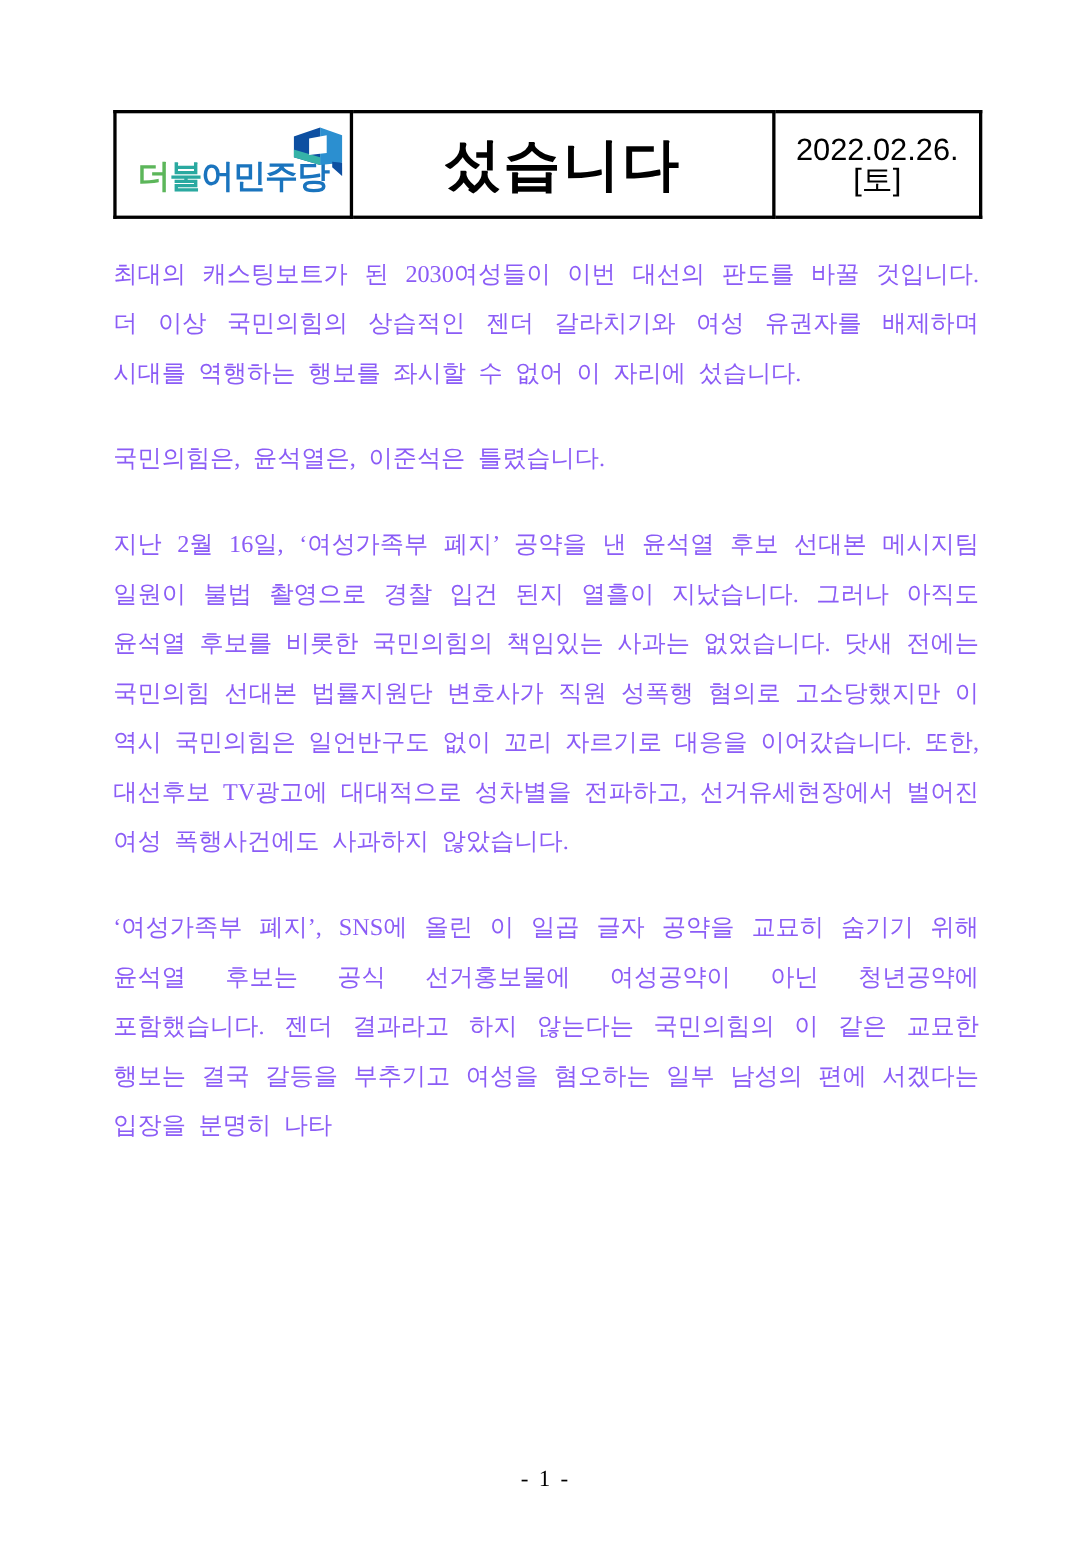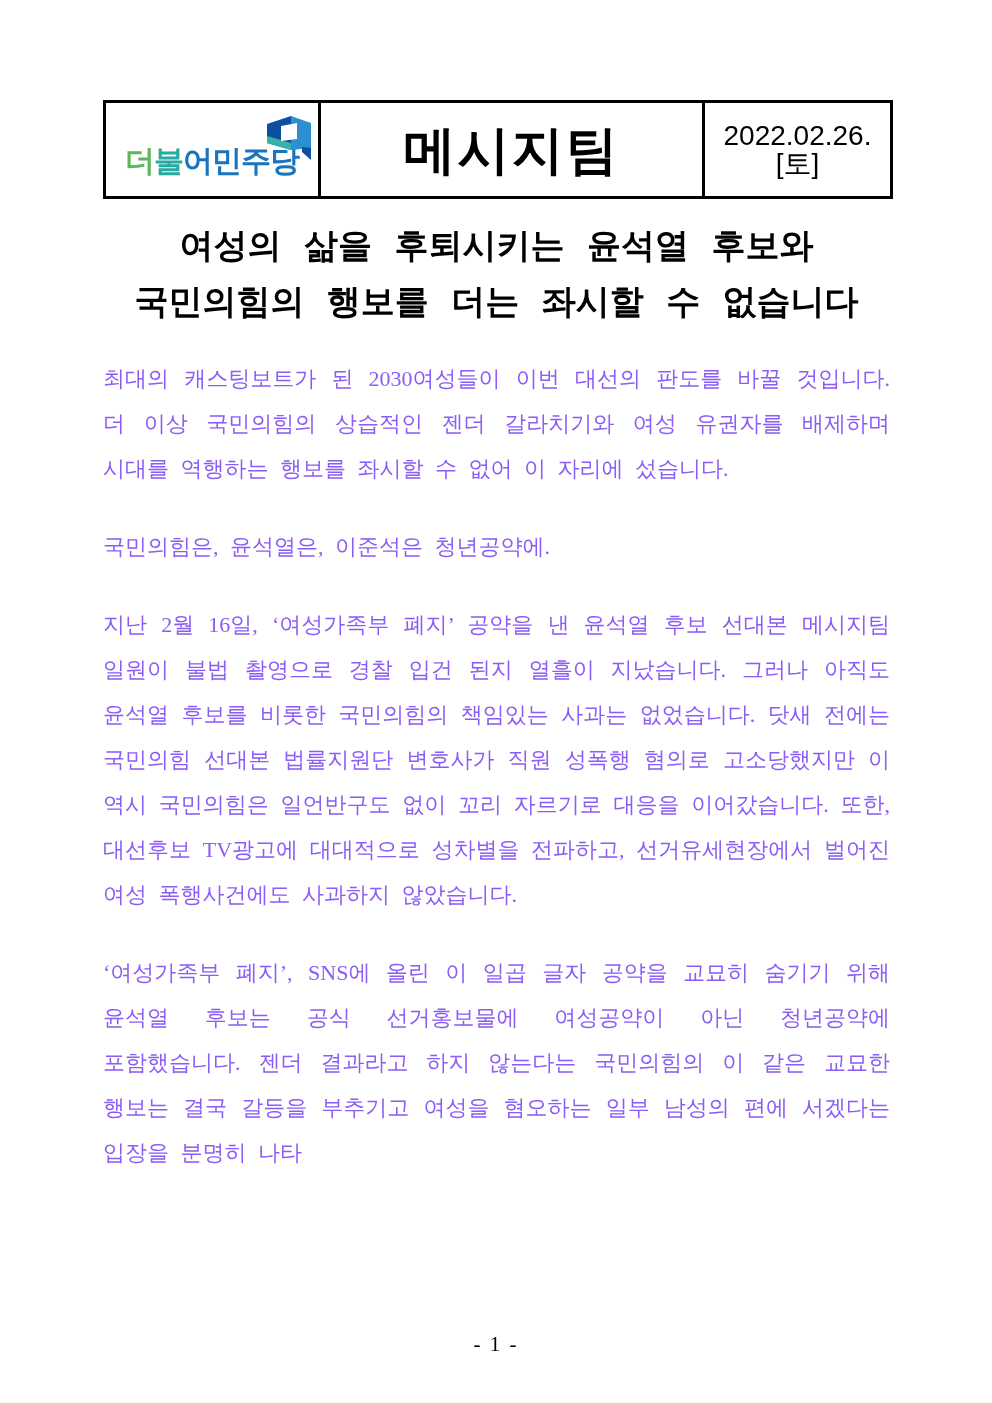--- a/index.html
+++ b/index.html
@@ -128,37 +128,33 @@
               <polygon points="0,10 24,2 24,36 0,29" fill="#0d4fa1"></polygon>
               <polygon points="24,2 44,9 44,34 24,36" fill="#2b8fd0"></polygon>
               <polygon points="0,22 24,29 24,36 0,29" fill="#36b3a8"></polygon>
               <polygon points="35,33 44,34 44,46 35,38" fill="#0d4fa1"></polygon>
               <polygon points="14,12 30,9 30,25 14,27" fill="#ffffff"></polygon>
             </svg>
             <div class="logo-text"><span class="lg-green">더</span><span class="lg-teal">불</span><span class="lg-blue">어민주당</span></div>
           </div>
         </td>
         <td class="cell-type">
-          <span class="doc-type">메시지팀</span>
+          <span class="doc-type">섰습니다</span>
         </td>
         <td class="cell-date">
           <span class="doc-date">2022.02.26.[토]</span>
         </td>
       </tr>
     </tbody>
       </table>
 
-    <h1 class="main-title">
-      <span>여성의 삶을 후퇴시키는 윤석열 후보와</span><br>
-      <span>국민의힘의 행보를 더는 좌시할 수 없습니다</span>
-    </h1>
 
     <div class="body-text">
       <p>최대의 캐스팅보트가 된 2030여성들이 이번 대선의 판도를 바꿀 것입니다. 더 이상 국민의힘의 상습적인 젠더 갈라치기와 여성 유권자를 배제하며 시대를 역행하는 행보를 좌시할 수 없어 이 자리에 섰습니다.</p>
-      <p>국민의힘은, 윤석열은, 이준석은 청년공약에.</p>
+      <p>국민의힘은, 윤석열은, 이준석은 틀렸습니다.</p>
       <p>지난 2월 16일, ‘여성가족부 폐지’ 공약을 낸 윤석열 후보 선대본 메시지팀 일원이 불법 촬영으로 경찰 입건 된지 열흘이 지났습니다. 그러나 아직도 윤석열 후보를 비롯한 국민의힘의 책임있는 사과는 없었습니다. 닷새 전에는 국민의힘 선대본 법률지원단 변호사가 직원 성폭행 혐의로 고소당했지만 이 역시 국민의힘은 일언반구도 없이 꼬리 자르기로 대응을 이어갔습니다. 또한, 대선후보 TV광고에 대대적으로 성차별을 전파하고, 선거유세현장에서 벌어진 여성 폭행사건에도 사과하지 않았습니다.</p>
       <p>‘여성가족부 폐지’, SNS에 올린 이 일곱 글자 공약을 교묘히 숨기기 위해 윤석열 후보는 공식 선거홍보물에 여성공약이 아닌 청년공약에 포함했습니다. 젠더 결과라고 하지 않는다는 국민의힘의 이 같은 교묘한 행보는 결국 갈등을 부추기고 여성을 혐오하는 일부 남성의 편에 서겠다는 입장을 분명히 나타</p>
     </div>
 
   </div>
 
   <div class="page-footer">- 1 -</div>
 </div>
 
 </body></html>

